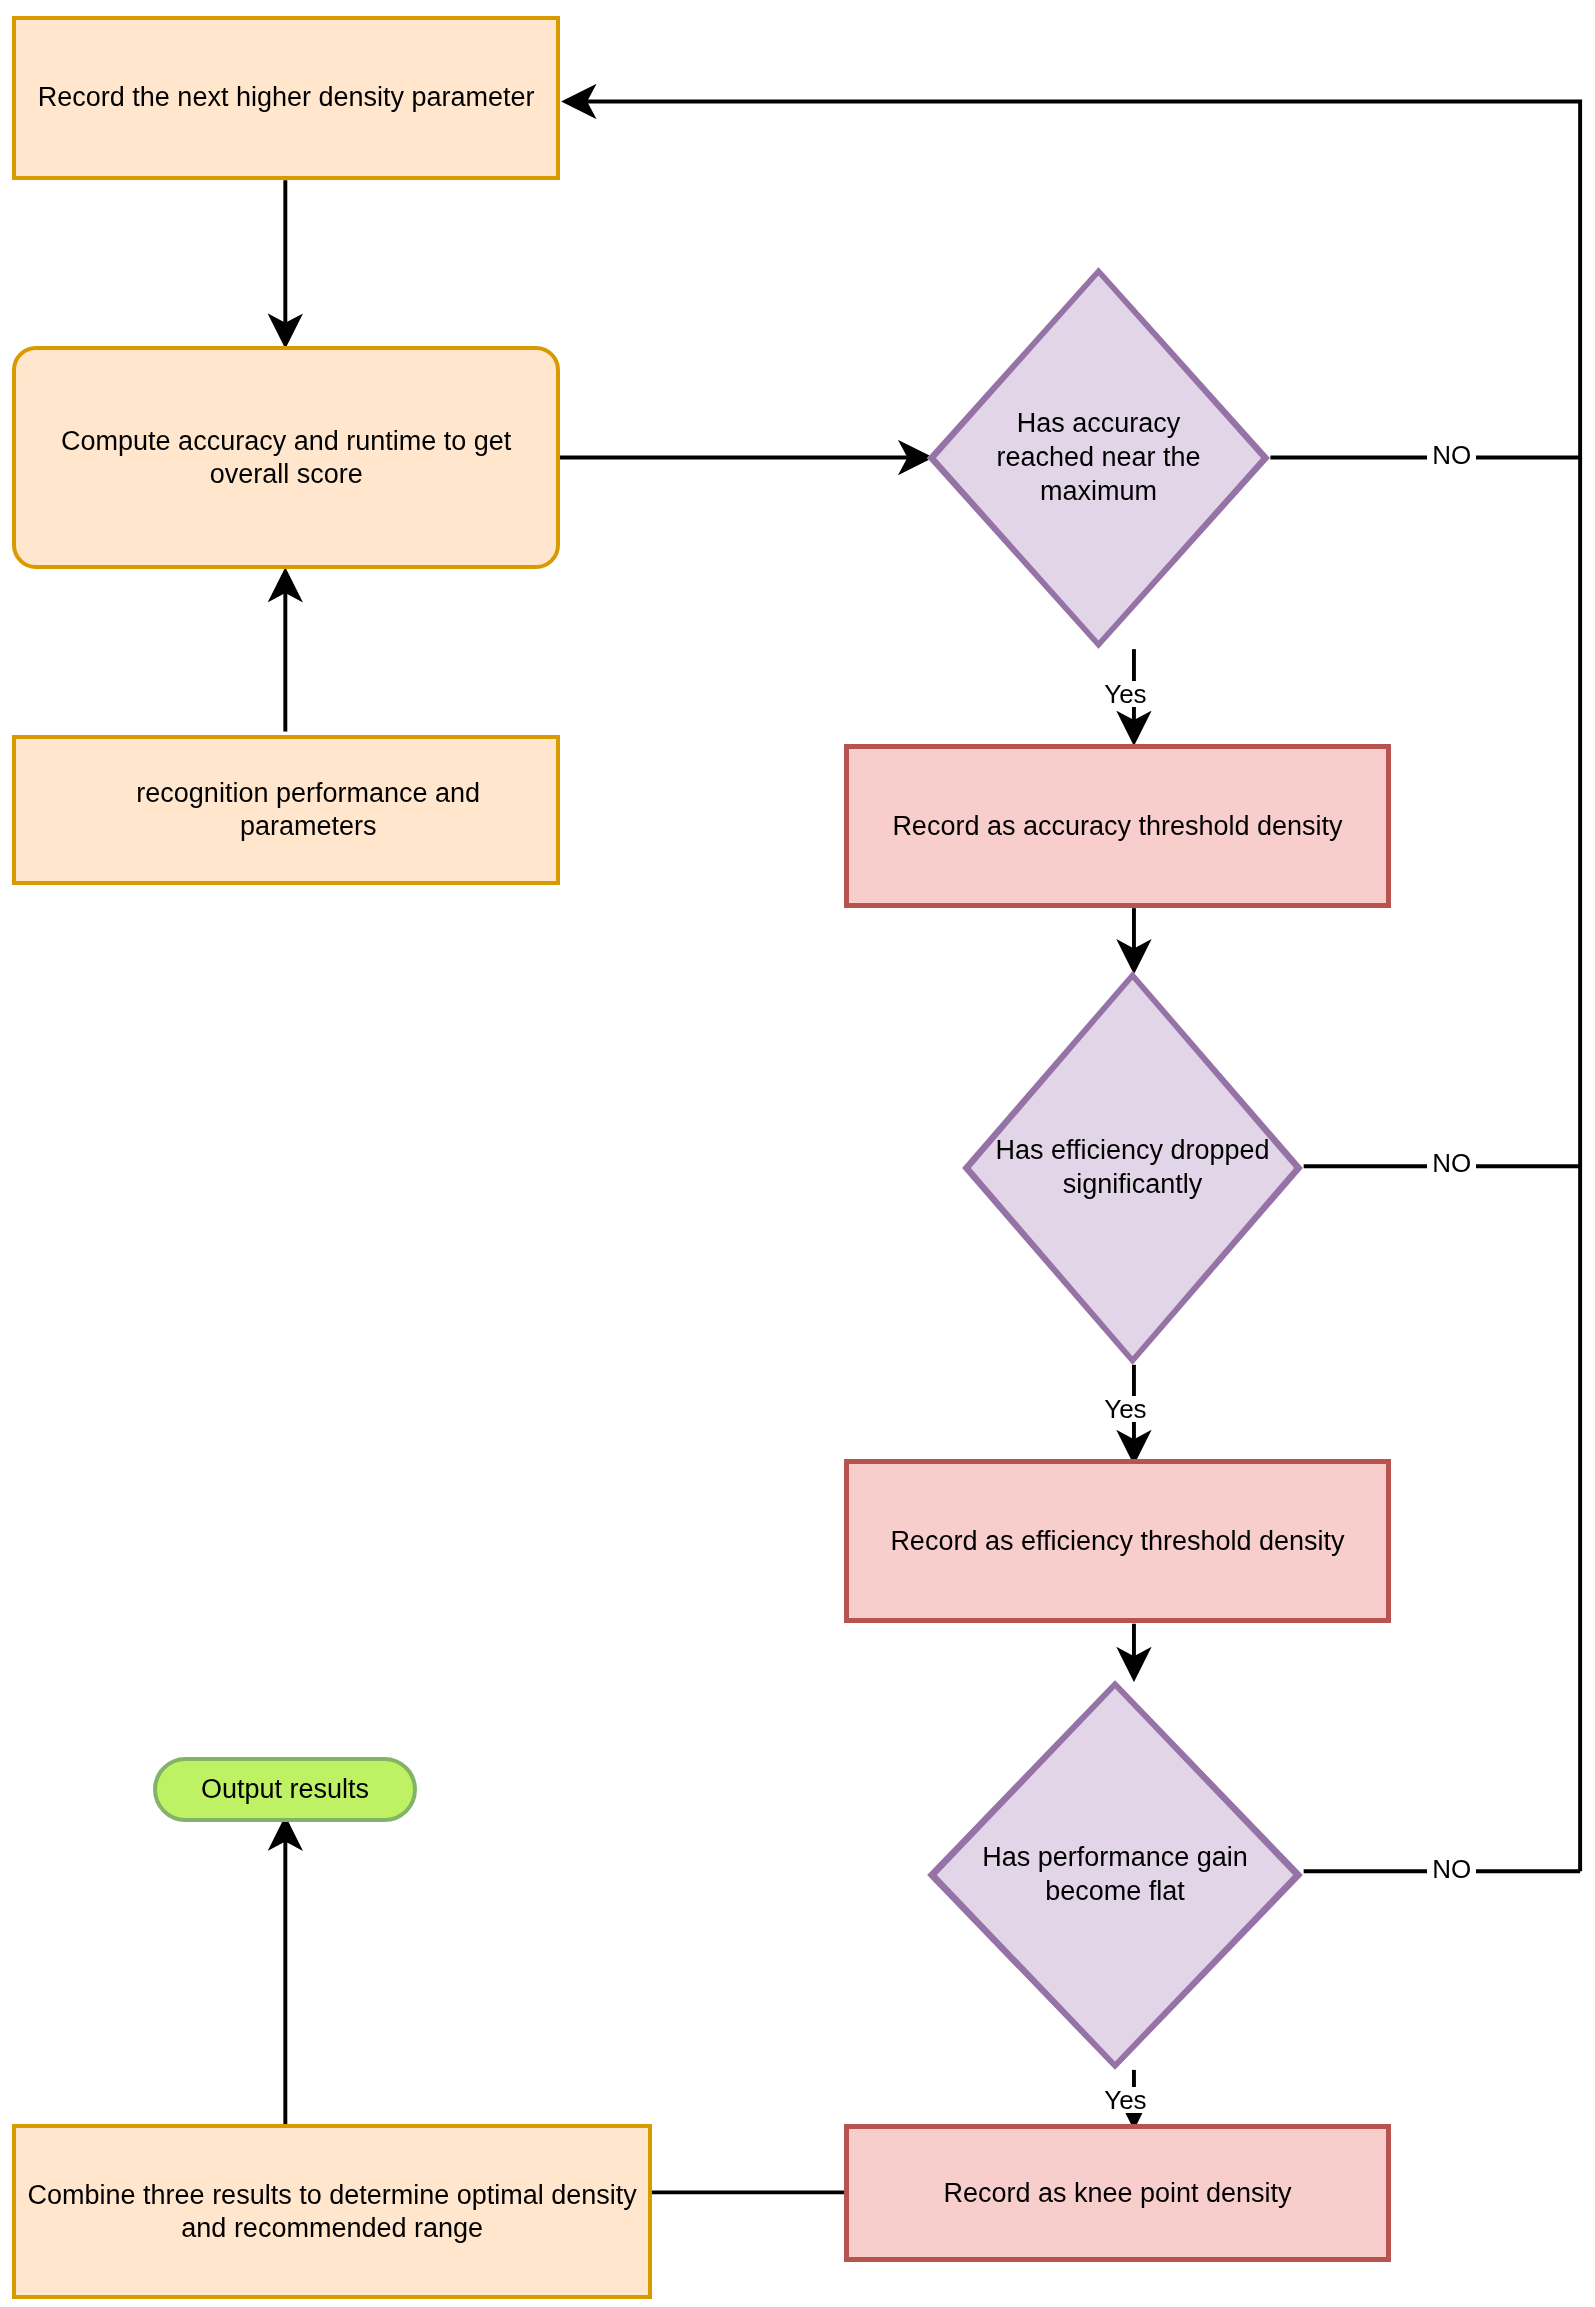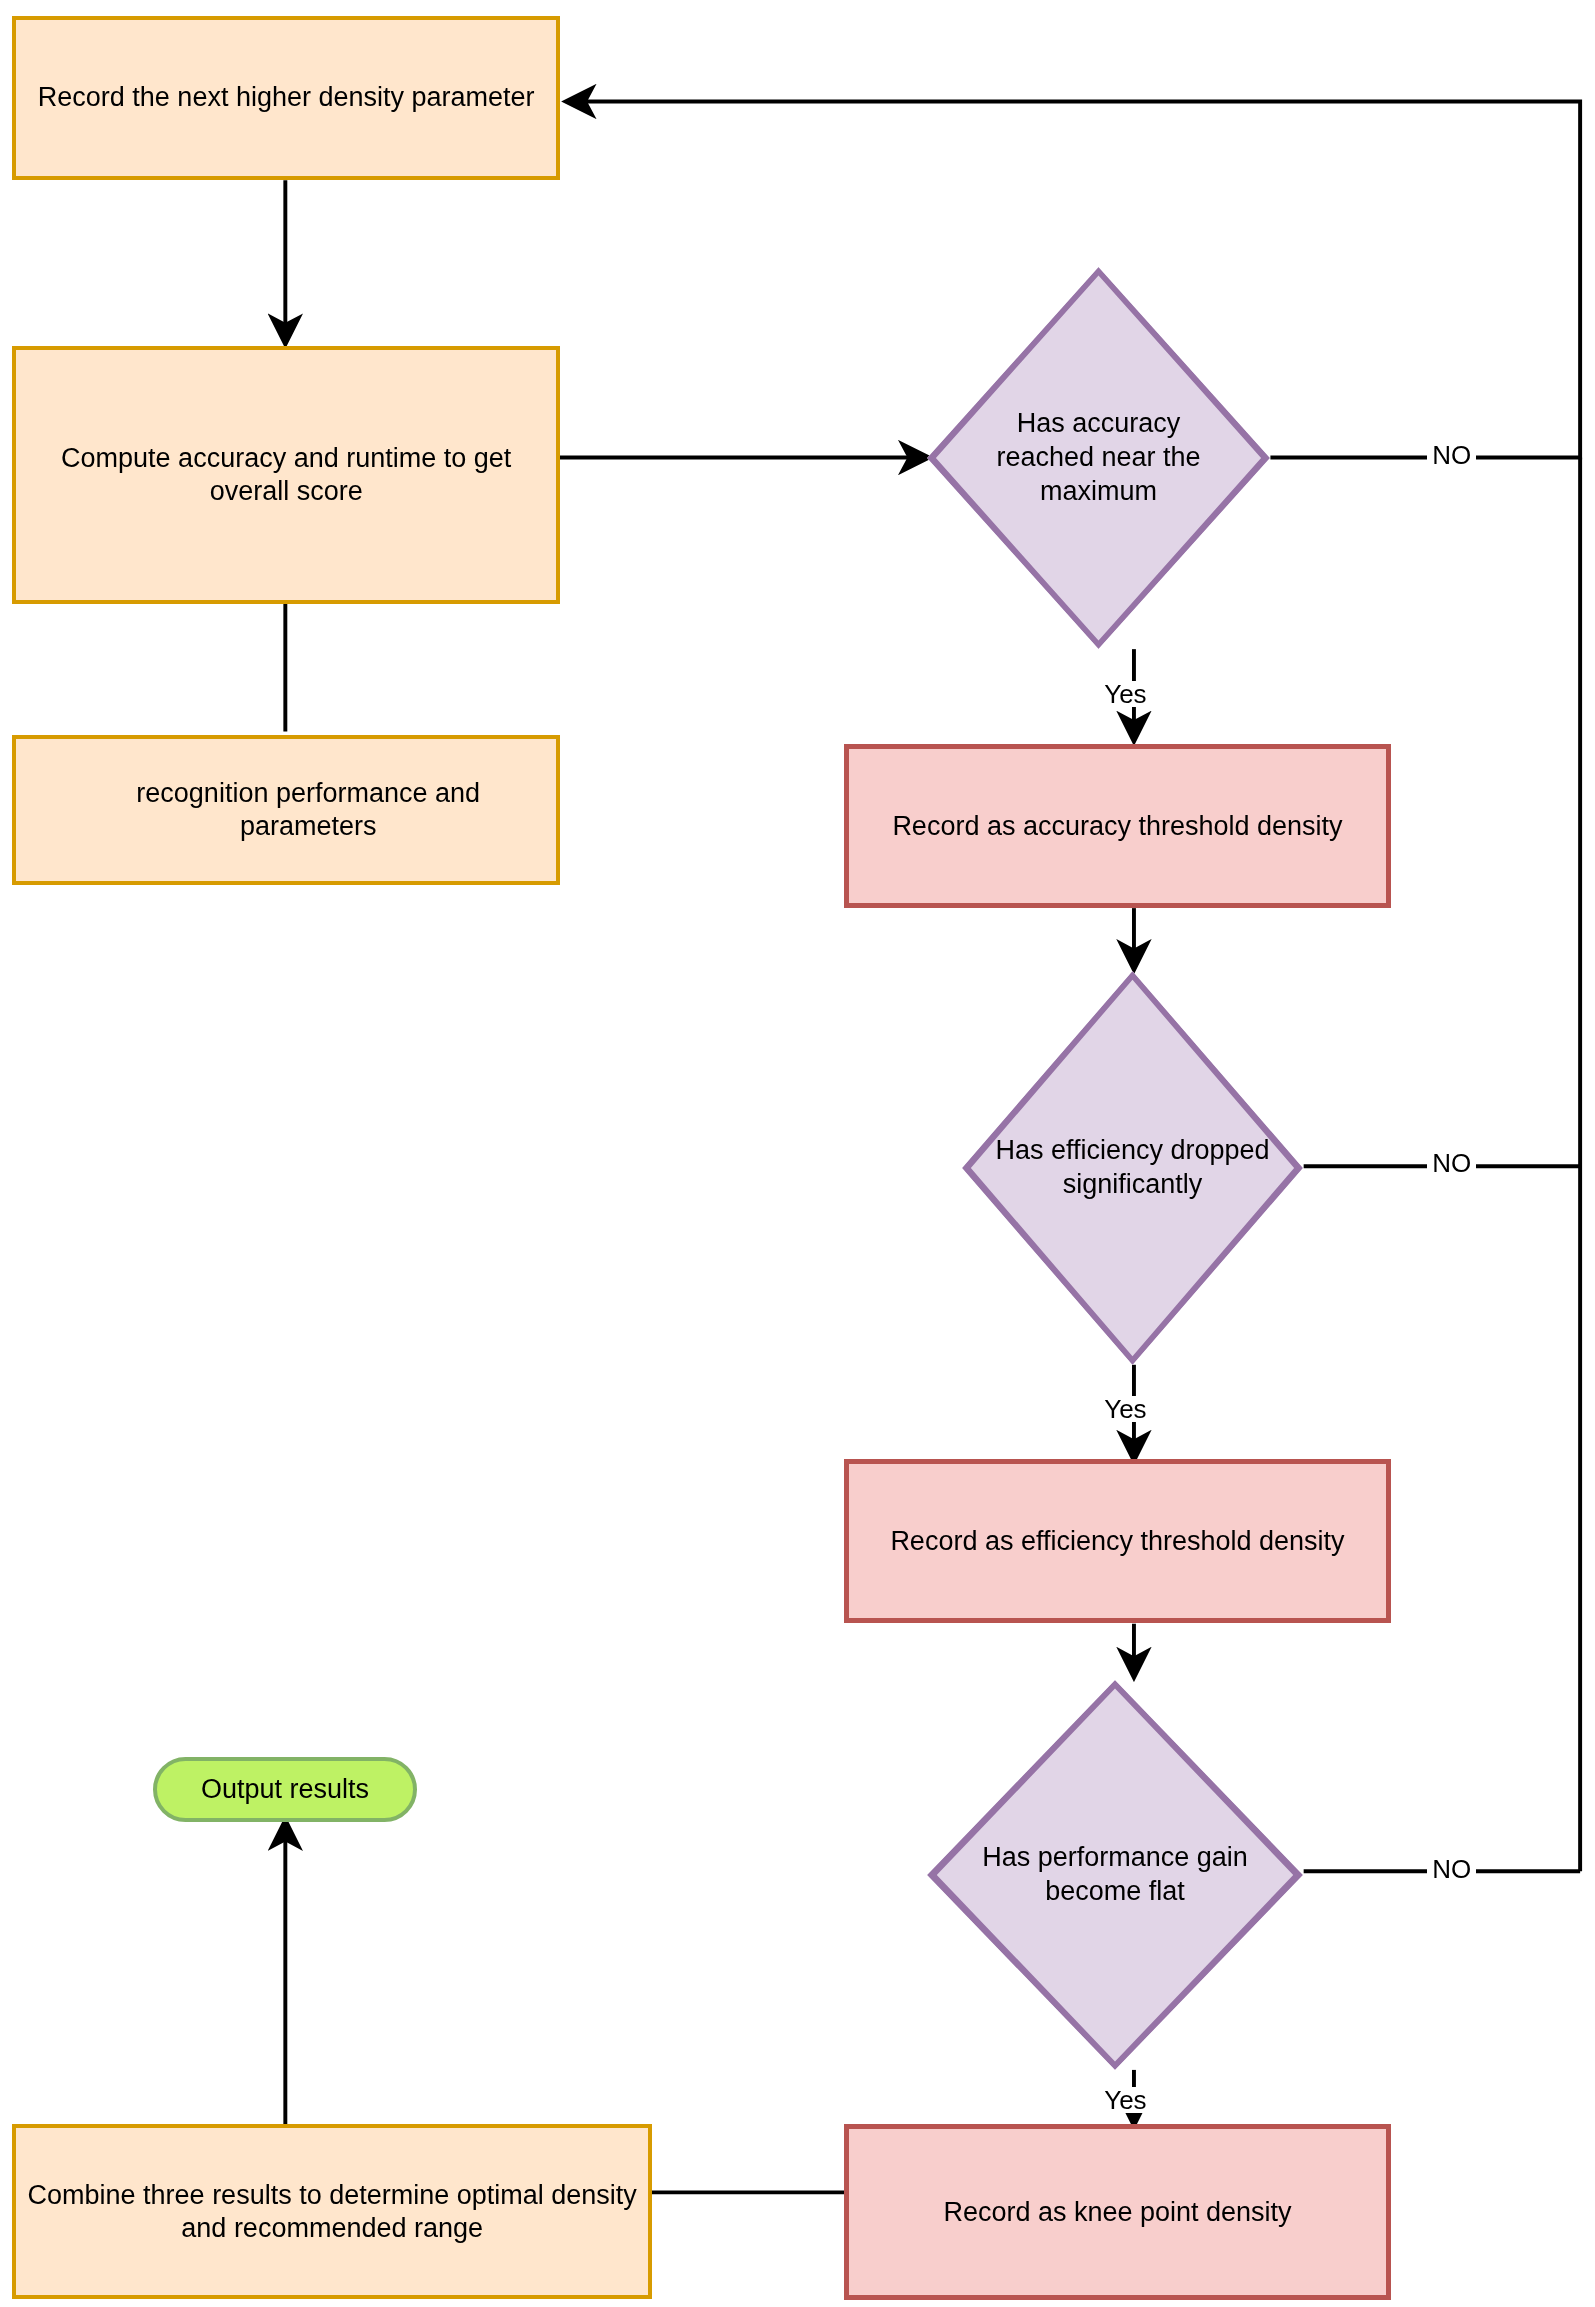--- a/index.html
+++ b/index.html
@@ -70,21 +70,21 @@
       <path d="M 1490 1333 L 1806 1333"></path>
       <path d="M 1490 2139 L 1806 2139"></path>
       <line x1="1806" y1="523" x2="1806" y2="2139"></line>
     </g>
   </svg>
 
   <div class="node proc" style="left:12.2px;top:15.7px;width:548px;height:164px;">
     <span>Record the next higher density parameter</span>
   </div>
 
-  <div class="node proc" style="left:12.2px;top:346px;width:548px;height:258px;">
+  <div class="node proc" style="left:12.2px;top:346px;width:548px;height:223px;border-radius:24px;">
     <span>Compute accuracy and runtime to get overall score</span>
   </div>
 
   <div class="node proc" style="left:12.2px;top:735px;width:548px;height:150px;padding-left:44px;">
     <span>recognition performance and parameters</span>
   </div>
 
   <div class="diamond" style="left:927px;top:267px;width:343px;height:382px;">
     <div class="shape"></div>
     <div class="dlabel">Has accuracy reached near the maximum</div>
@@ -101,21 +101,21 @@
 
   <div class="node record" style="left:844px;top:1459px;width:547px;height:164px;">
     <span>Record as efficiency threshold density</span>
   </div>
 
   <div class="diamond" style="left:927px;top:1680px;width:376px;height:390px;">
     <div class="shape"></div>
     <div class="dlabel" style="left:9%;width:82%;">Has performance gain become flat</div>
   </div>
 
-  <div class="node record" style="left:844px;top:2124px;width:547px;height:176px;">
+  <div class="node record" style="left:844px;top:2124px;width:547px;height:138px;">
     <span>Record as knee point density</span>
   </div>
 
   <div class="node proc" style="left:12.2px;top:2124px;width:640px;height:175px;">
     <span>Combine three results to determine optimal density and recommended range</span>
   </div>
 
   <div class="node terminal" style="left:153px;top:1757px;width:264px;height:65px;">
     <span>Output results</span>
   </div>

